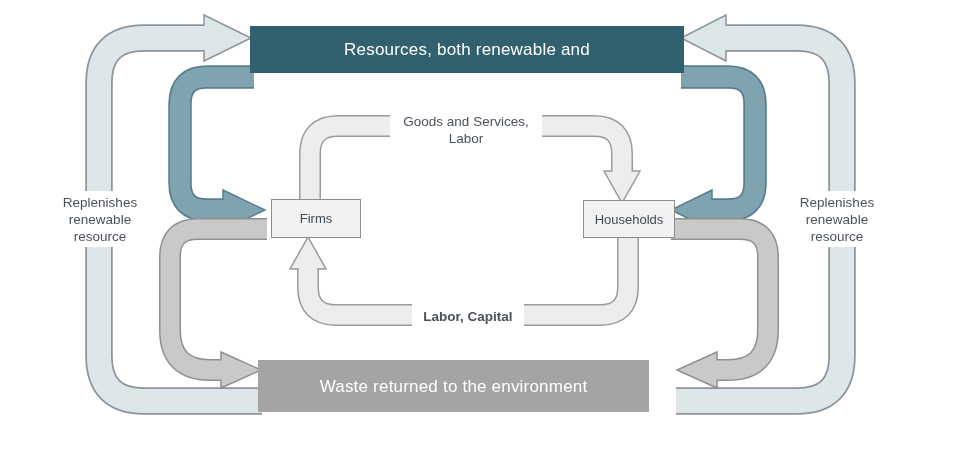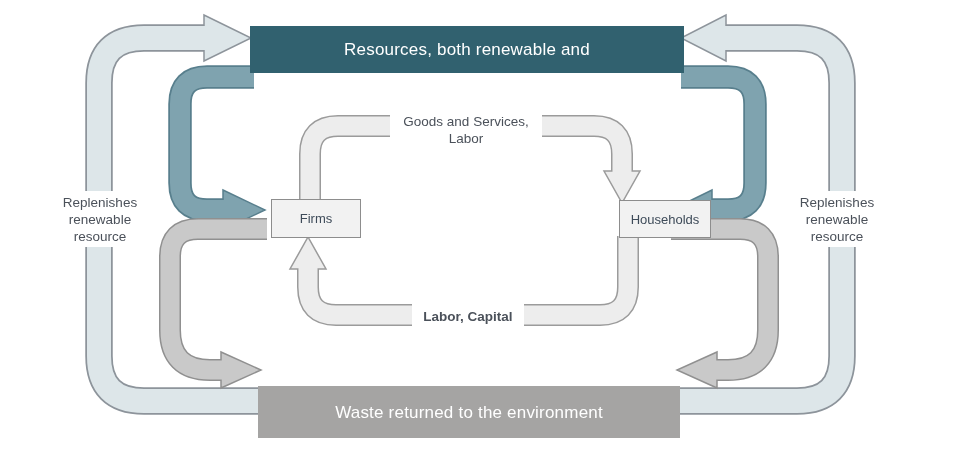--- a/index.html
+++ b/index.html
@@ -12,27 +12,27 @@
   }
   #arrows { position: absolute; left: 0; top: 0; }
   .pipe { fill: none; stroke-linecap: butt; }
   .box {
     position: absolute;
     display: flex; align-items: center; justify-content: center;
     text-align: center; box-sizing: border-box;
   }
   .bigbox { color: #ffffff; font-size: 17px; line-height: 23px; letter-spacing: 0.2px; }
   #resources-box { left: 250px; top: 26px;  width: 434px; height: 47px; background: #31616f; }
-  #waste-box     { left: 258px; top: 360px; width: 422px; height: 52px; background: #a5a4a3; margin-top: 26px; }
+  #waste-box     { left: 258px; top: 360px; width: 391px; height: 52px; background: #a5a4a3; }
   .nodebox {
     background: #f2f2f2; border: 1.5px solid #8d8d8d;
     color: #3e4b59; font-size: 13px;
   }
   #firms-box      { left: 263px; top: 199px; width: 90px; height: 39px; margin-left: 8px; }
-  #households-box { left: 583px; top: 200px; width: 92px; height: 38px; margin-left: 36px; }
+  #households-box { left: 583px; top: 200px; width: 92px; height: 38px; }
   .flowlabel {
     position: absolute; background: #ffffff;
     color: #4b515a; font-size: 13.5px; line-height: 17px;
     display: flex; flex-direction: column; align-items: center; justify-content: center;
     text-align: left; box-sizing: border-box;
   }
   #label-goods      { left: 390px; top: 107px; width: 152px; height: 46px; }
   #label-labor      { left: 412px; top: 302px; width: 112px; height: 28px; font-weight: bold; }
   #label-replenish-left  { left: 42px;  top: 191px; width: 116px; height: 56px; }
   #label-replenish-right { left: 778px; top: 191px; width: 118px; height: 56px; }

